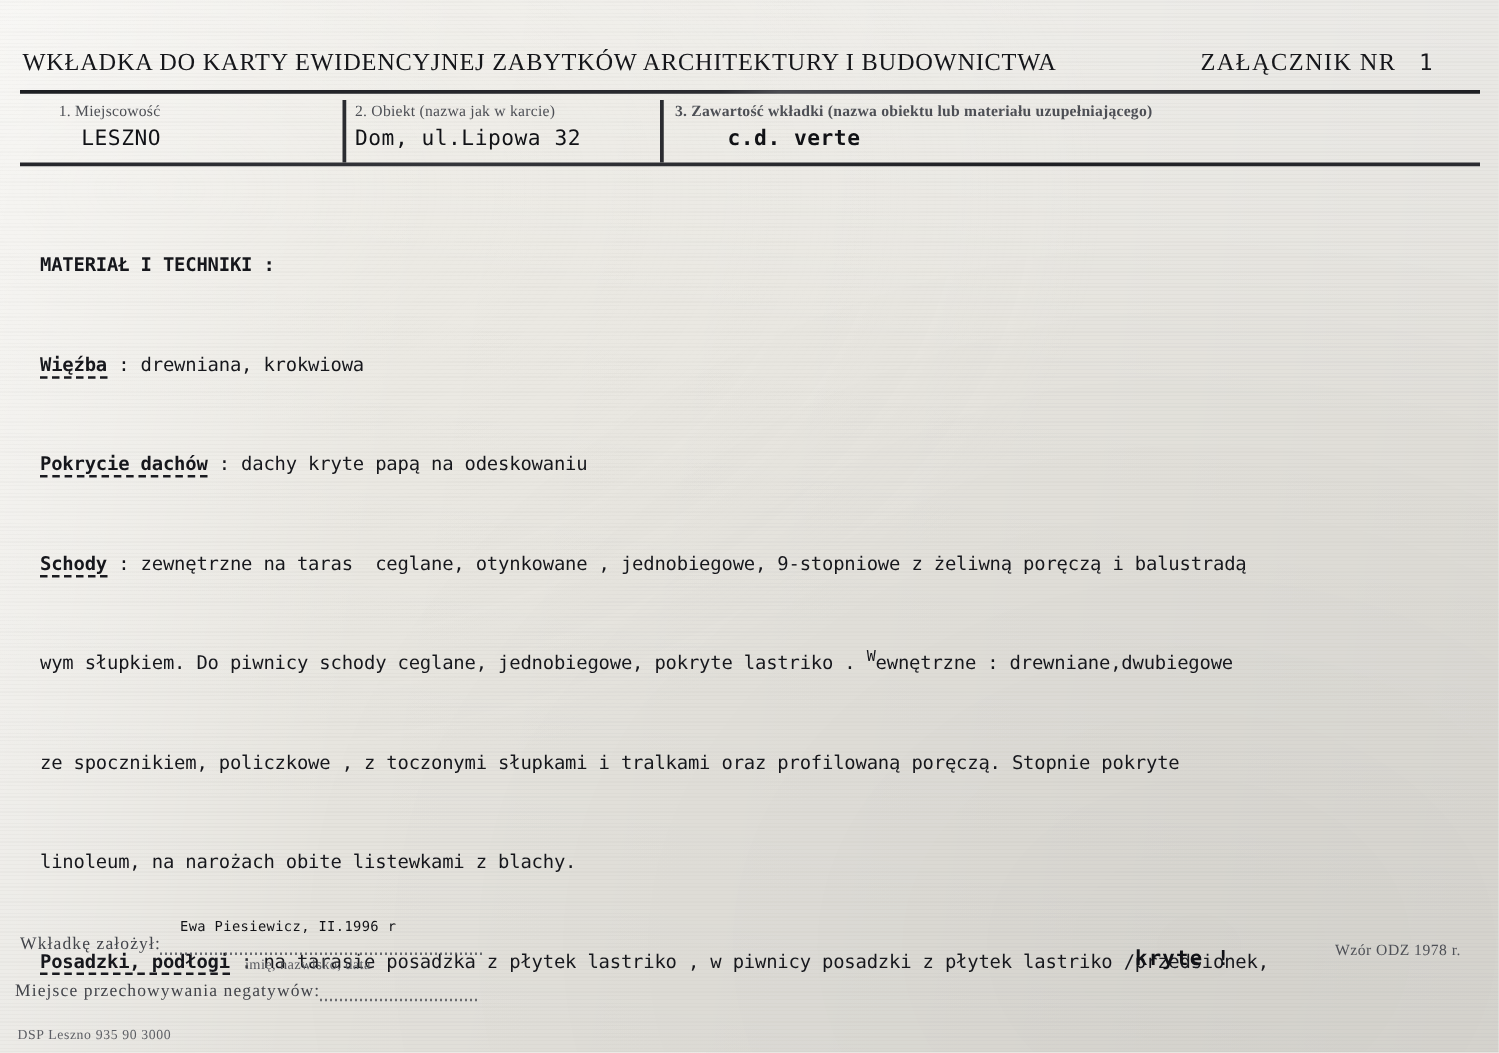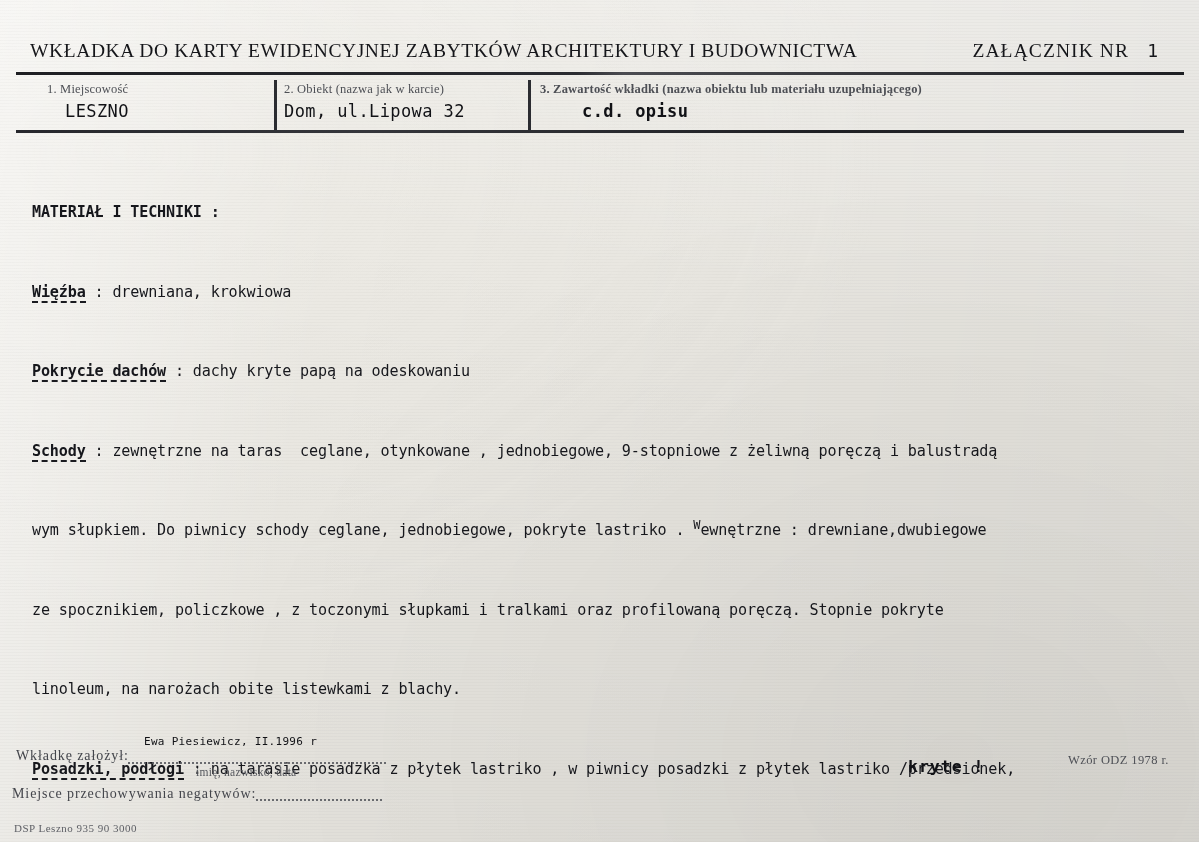--- a/index.html
+++ b/index.html
@@ -35,21 +35,21 @@
       repeating-linear-gradient(0deg, rgba(0,0,0,0.018) 0px, rgba(0,0,0,0.018) 1px, rgba(255,255,255,0.0) 1px, rgba(255,255,255,0.0) 3px),
       radial-gradient(ellipse at 80% 90%, rgba(0,0,0,0.045) 0%, rgba(0,0,0,0) 55%),
       radial-gradient(ellipse at 10% 18%, rgba(255,255,255,0.5) 0%, rgba(255,255,255,0) 50%);
     mix-blend-mode: multiply;
     opacity: 0.9;
   }
 
   
   .hdr-title-row {
     position: absolute;
-    left: 12px;
+    left: 0;
     top: 40px;
     width: 1174px;
     height: 30px;
   }
   .hdr-title {
     position: absolute;
     left: 18px;
     top: 0;
     font-family: "Liberation Serif", serif;
     font-size: 19.5px;
@@ -232,21 +232,21 @@
 
   <div class="field" style="left:284px; top:82px; width:240px;">
     <div class="field-label">2. Obiekt (nazwa jak w karcie)</div>
     <div class="field-value">Dom, ul.Lipowa 32</div>
   </div>
 
   <div class="vdivider" style="left:528px; top:80px; height:50px;"></div>
 
   <div class="field" style="left:540px; top:82px; width:640px;font-weight:bold;">
     <div class="field-label">3. Zawartość wkładki (nazwa obiektu lub materiału uzupełniającego)</div>
-    <div class="field-value" style="margin-left:42px;">c.d. opisu</div>
+    <div class="field-value" style="margin-left:42px;">c.d. verte</div>
   </div>
 
   <div class="rule rule-underhdr"></div>
 
   <div id="body-text">
     <span class="ln"><b>MATERIAŁ I TECHNIKI :</b></span>
     <span class="ln"><span class="hd">Więźba</span><span> : drewniana, krokwiowa</span></span>
     <span class="ln"><span class="hd">Pokrycie dachów</span><span> : dachy kryte papą na odeskowaniu</span></span>
     <span class="ln"><span class="hd">Schody</span><span> : zewnętrzne na taras  ceglane, otynkowane , jednobiegowe, 9-stopniowe z żeliwną poręczą i balustradą</span></span>
     <span class="ln"><span>wym słupkiem. Do piwnicy schody ceglane, jednobiegowe, pokryte lastriko . <span class="sup">W</span>ewnętrzne : drewniane,dwubiegowe</span></span>

